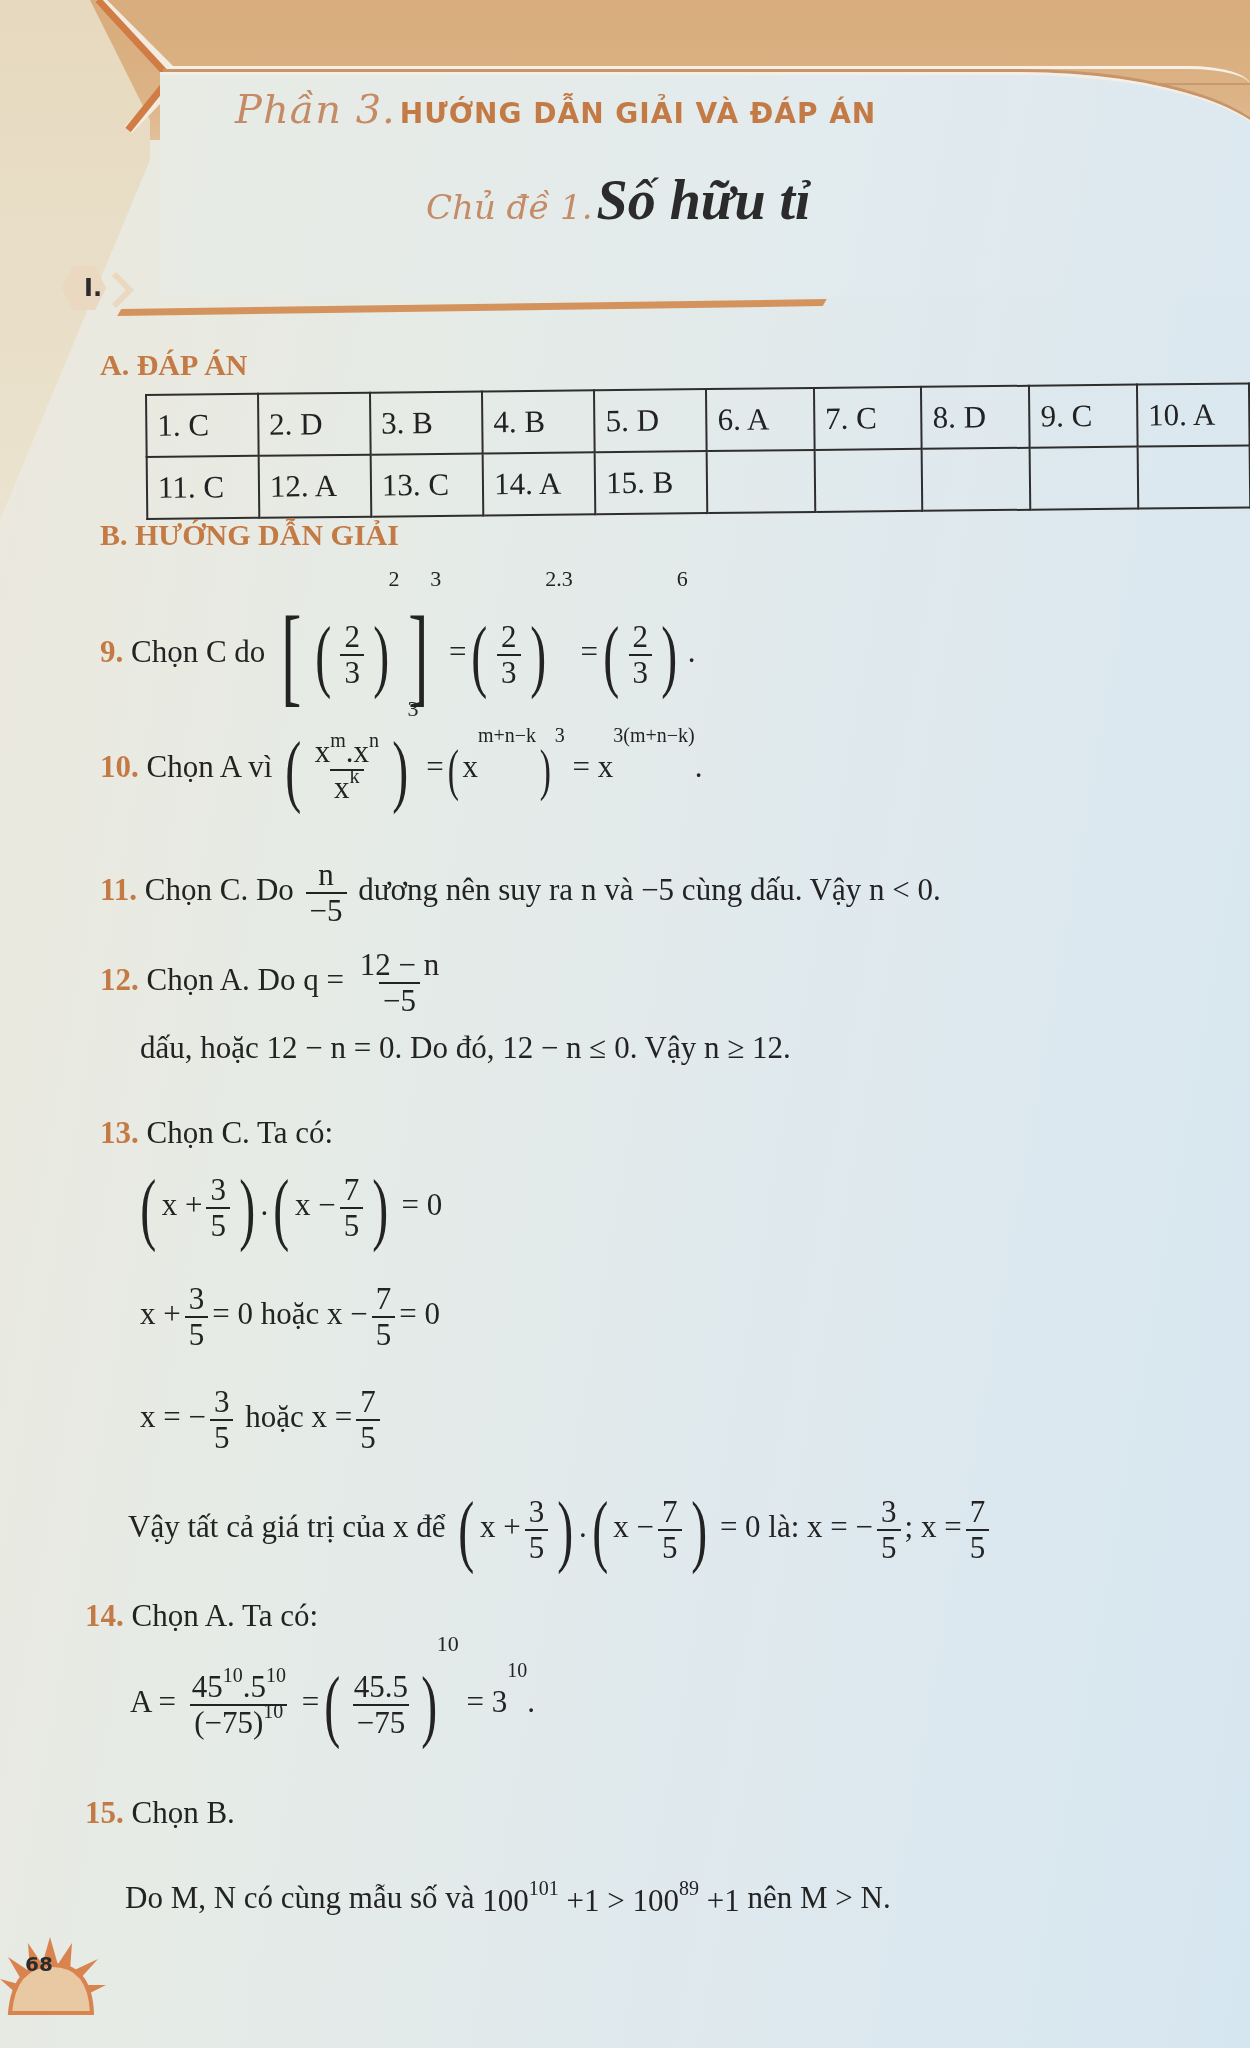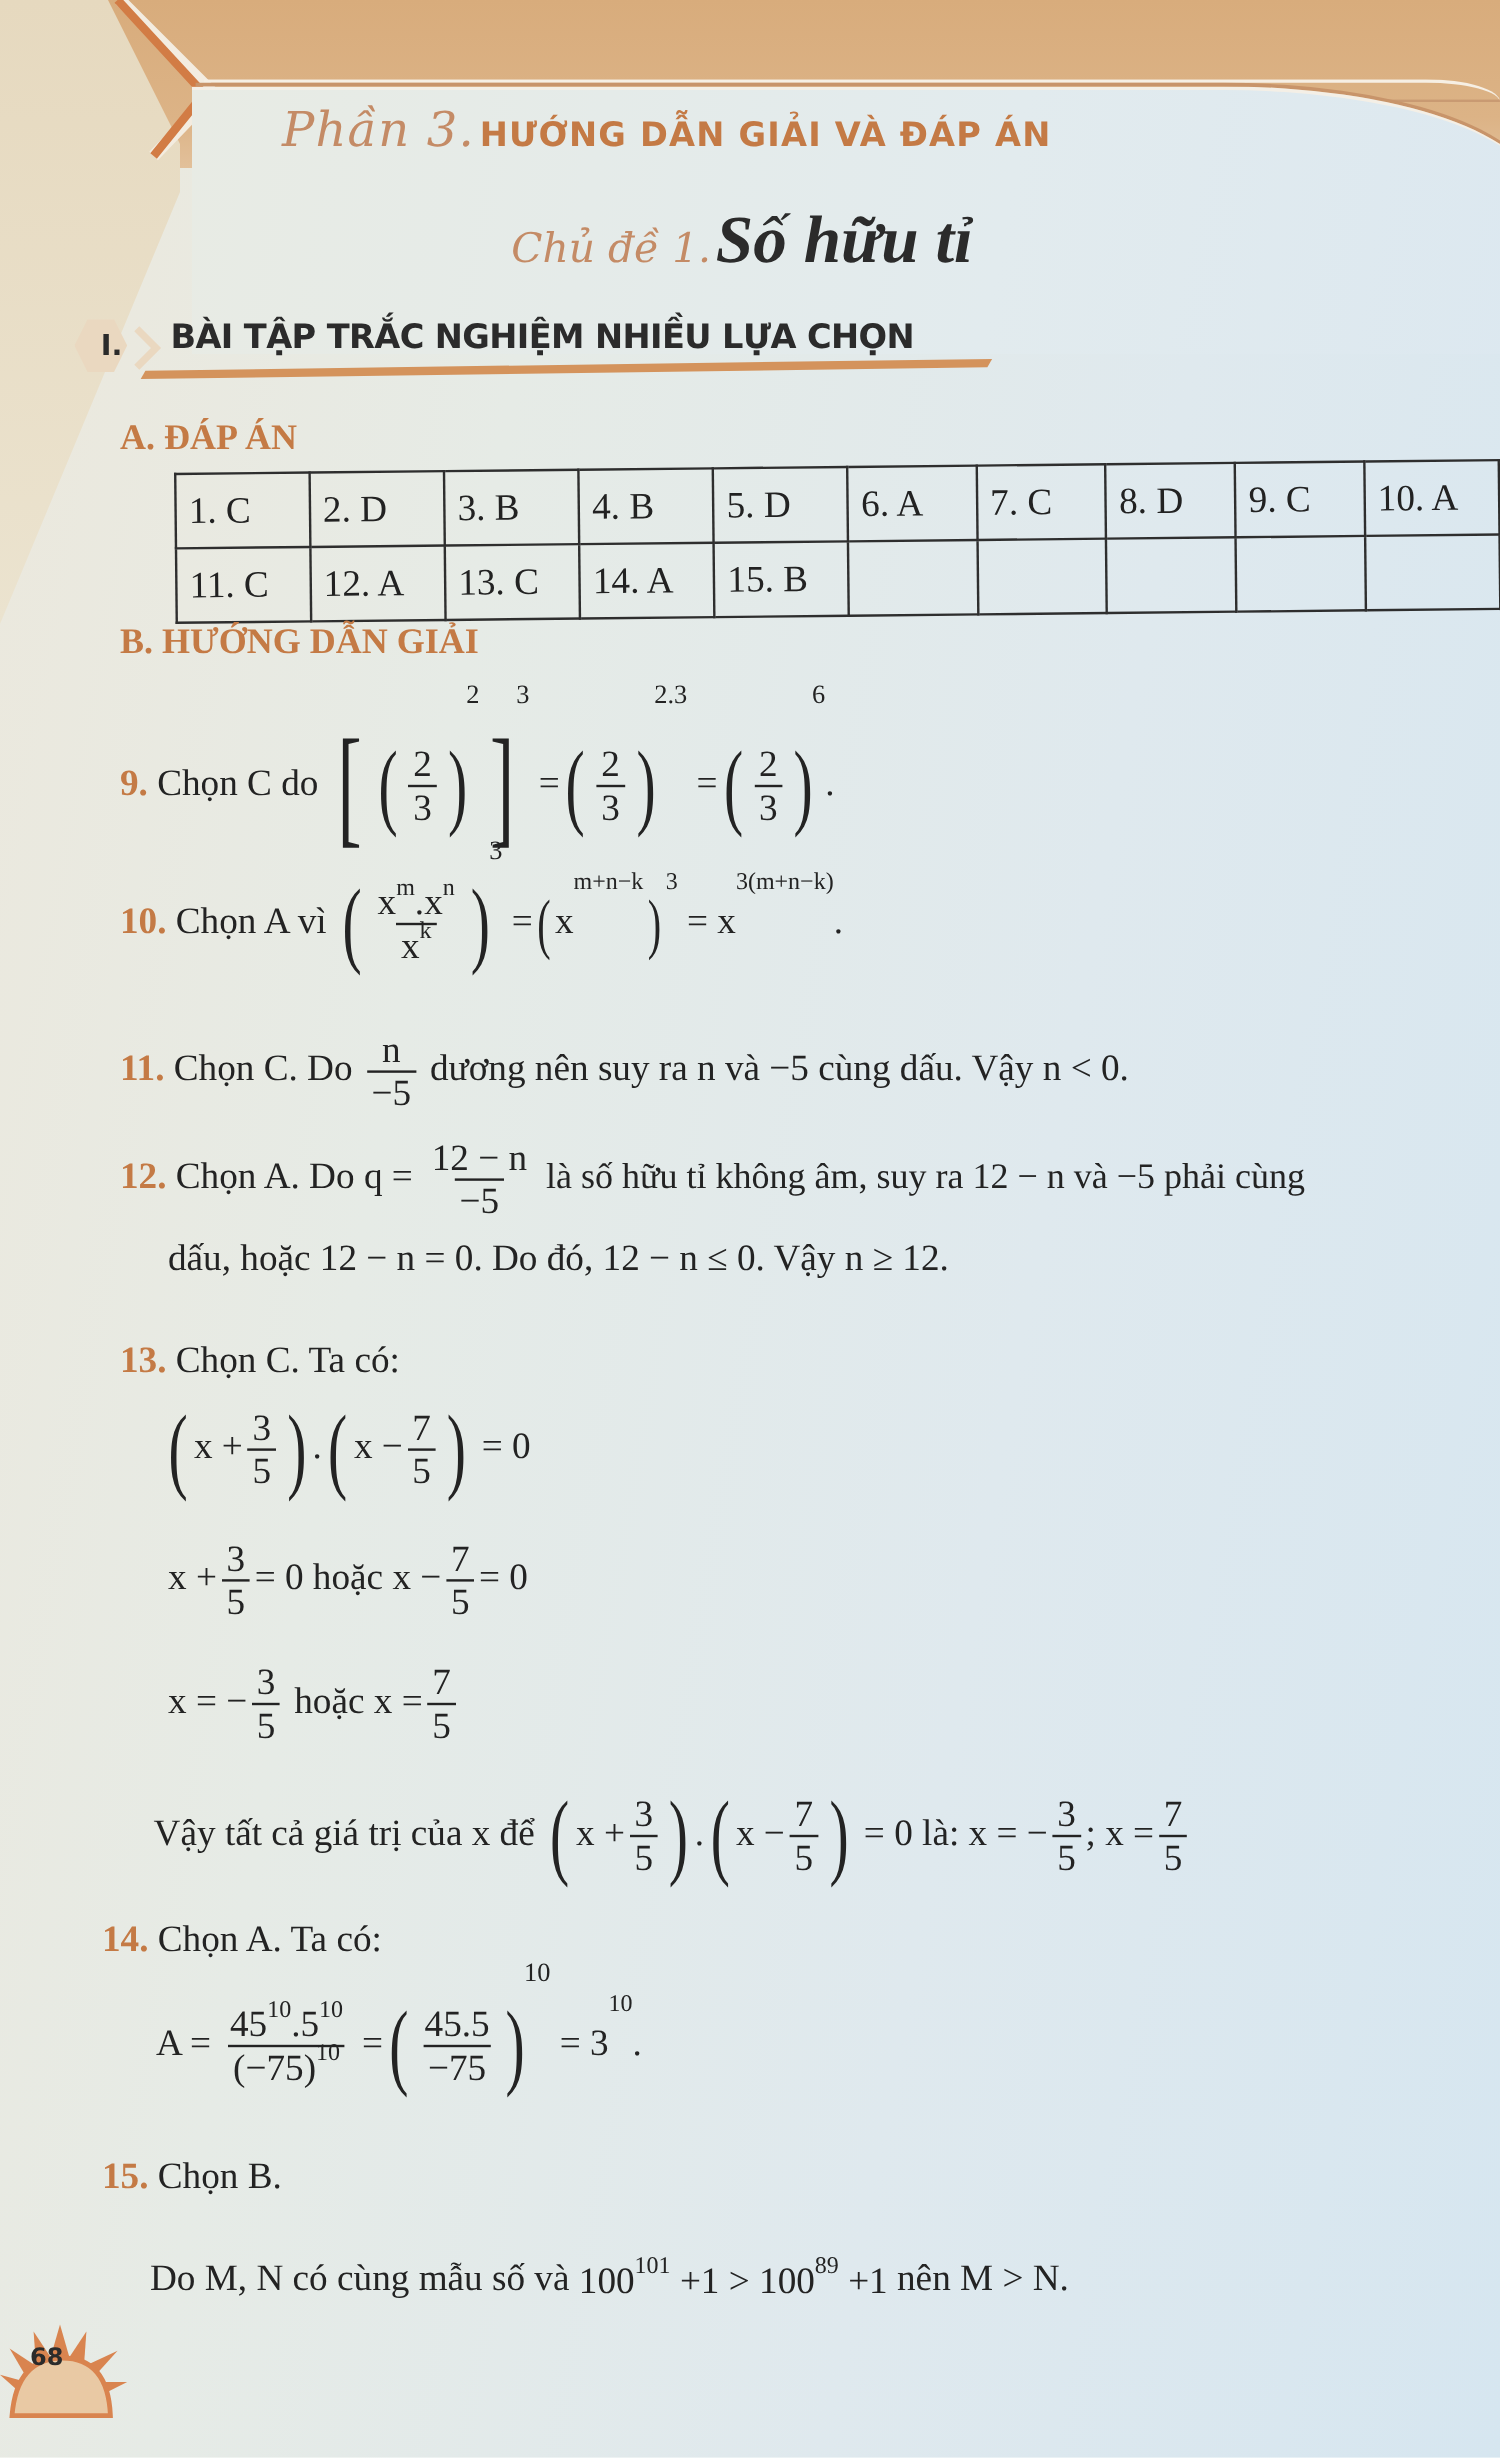--- a/index.html
+++ b/index.html
@@ -118,21 +118,20 @@
   <span class="topic-title">Số hữu tỉ</span>
 </div>
 
 <div class="section-head">
   <div class="sec-badge"></div>
   <span class="sec-num">I.</span>
   <svg class="sec-arrow" viewBox="0 0 30 40">
     <polyline points="4,4 20,20 4,36" fill="none" stroke="#ead8c0" stroke-width="6"></polyline>
   </svg>
   <div class="sec-underline"></div>
-  <span class="sec-title">BÀI TẬP TRẮC NGHIỆM NHIỀU LỰA CHỌN</span>
 </div>
 
 <div class="sub-head" style="left:100px; top:348px;">A. ĐÁP ÁN</div>
 
 <table class="answer-table">
   <tbody>
       <tr>
     <td>1. C</td>
     <td>2. D</td>
     <td>3. B</td>
@@ -203,21 +202,20 @@
   <span>dương nên suy ra n và −5 cùng dấu. Vậy n &lt; 0.</span>
 </div>
 
 <div class="line" style="left:100px; top:948px;">
   <span class="qnum">12.</span>
   <span>Chọn A. Do q =</span>
   <span class="frac math">
       <span class="num">12 − n</span>
       <span class="den">−5</span>
     </span>
-  <span style="font-size:30px">là số hữu tỉ không âm, suy ra 12 − n và −5 phải cùng</span>
 </div>
 <div class="line" style="left:140px; top:1030px;text-align:center;">dấu, hoặc 12 − n = 0. Do đó, 12 − n ≤ 0. Vậy n ≥ 12.</div>
 
 <div class="line" style="left:100px; top:1115px;">
   <span class="qnum">13.</span>
   <span>Chọn C. Ta có:</span>
 </div>
 <div class="line" style="left:135px; top:1168px;">
   <span class="math">
     <span class="big-paren">(</span>x +<span class="frac">

